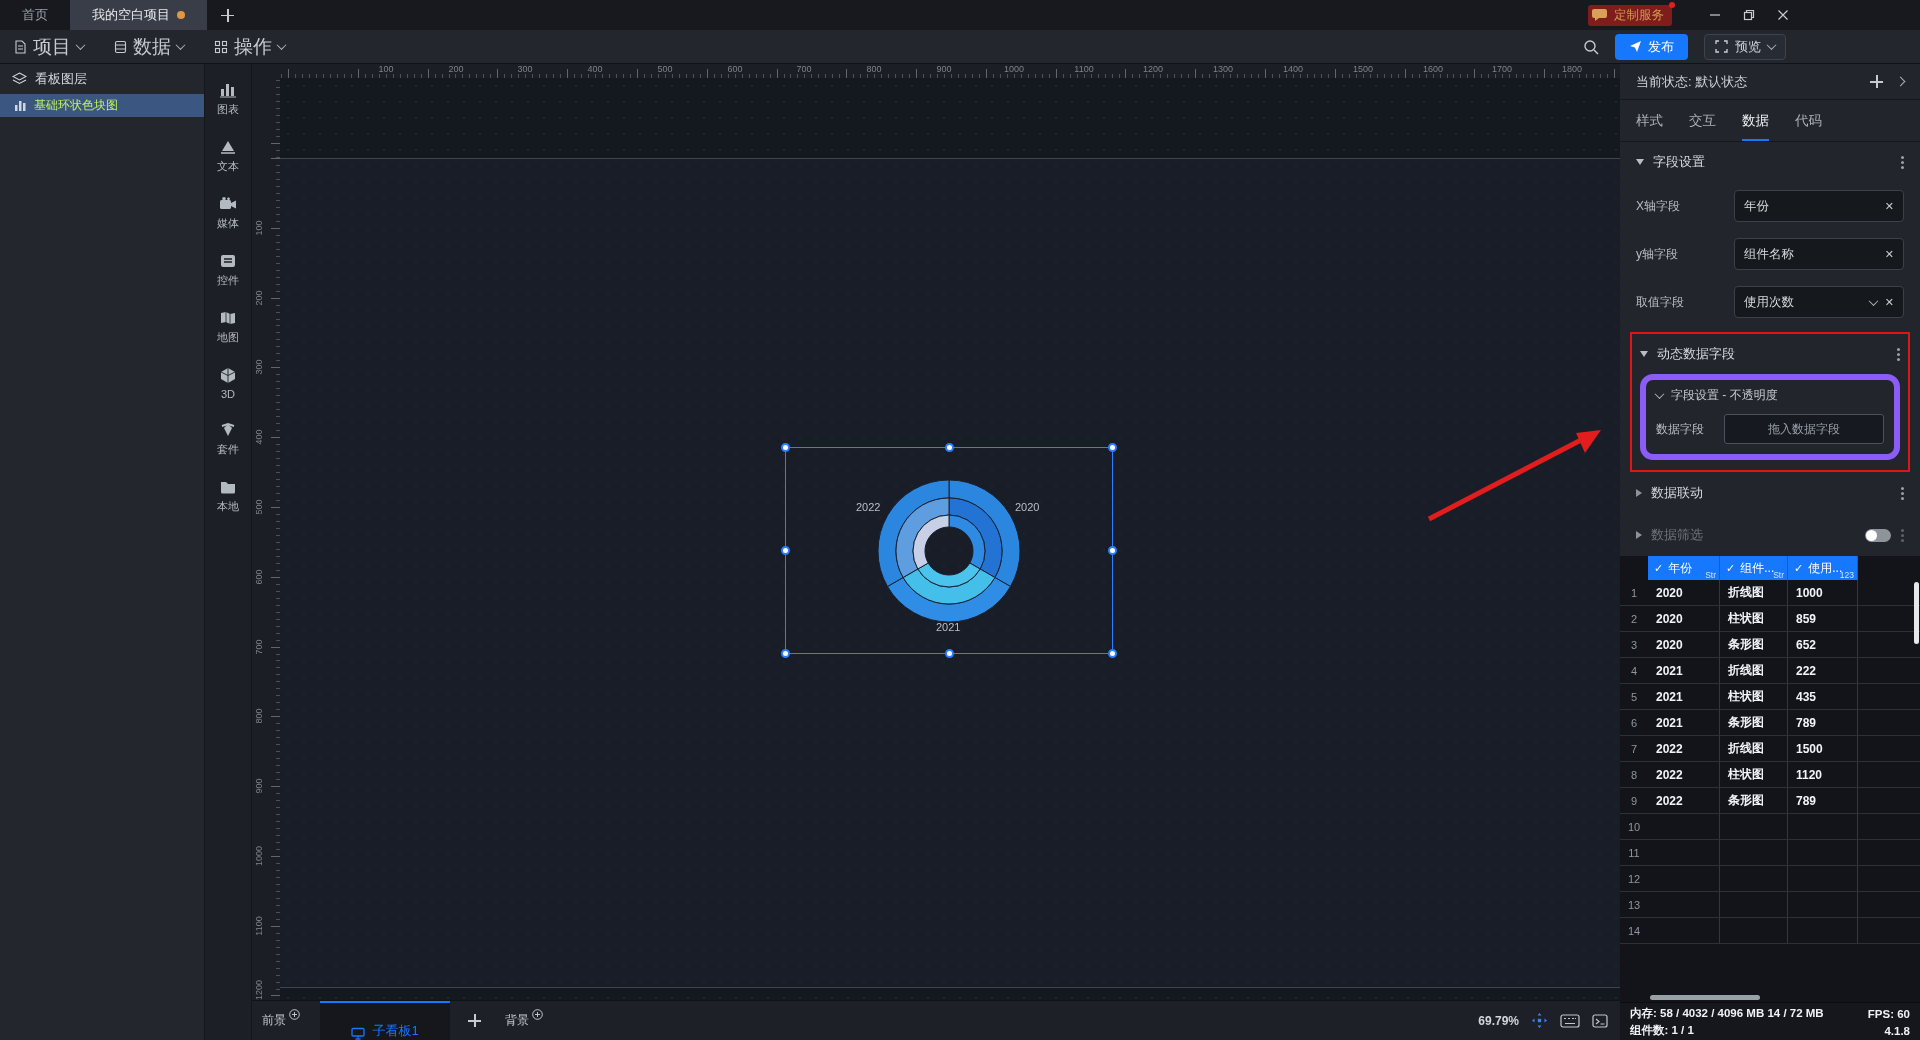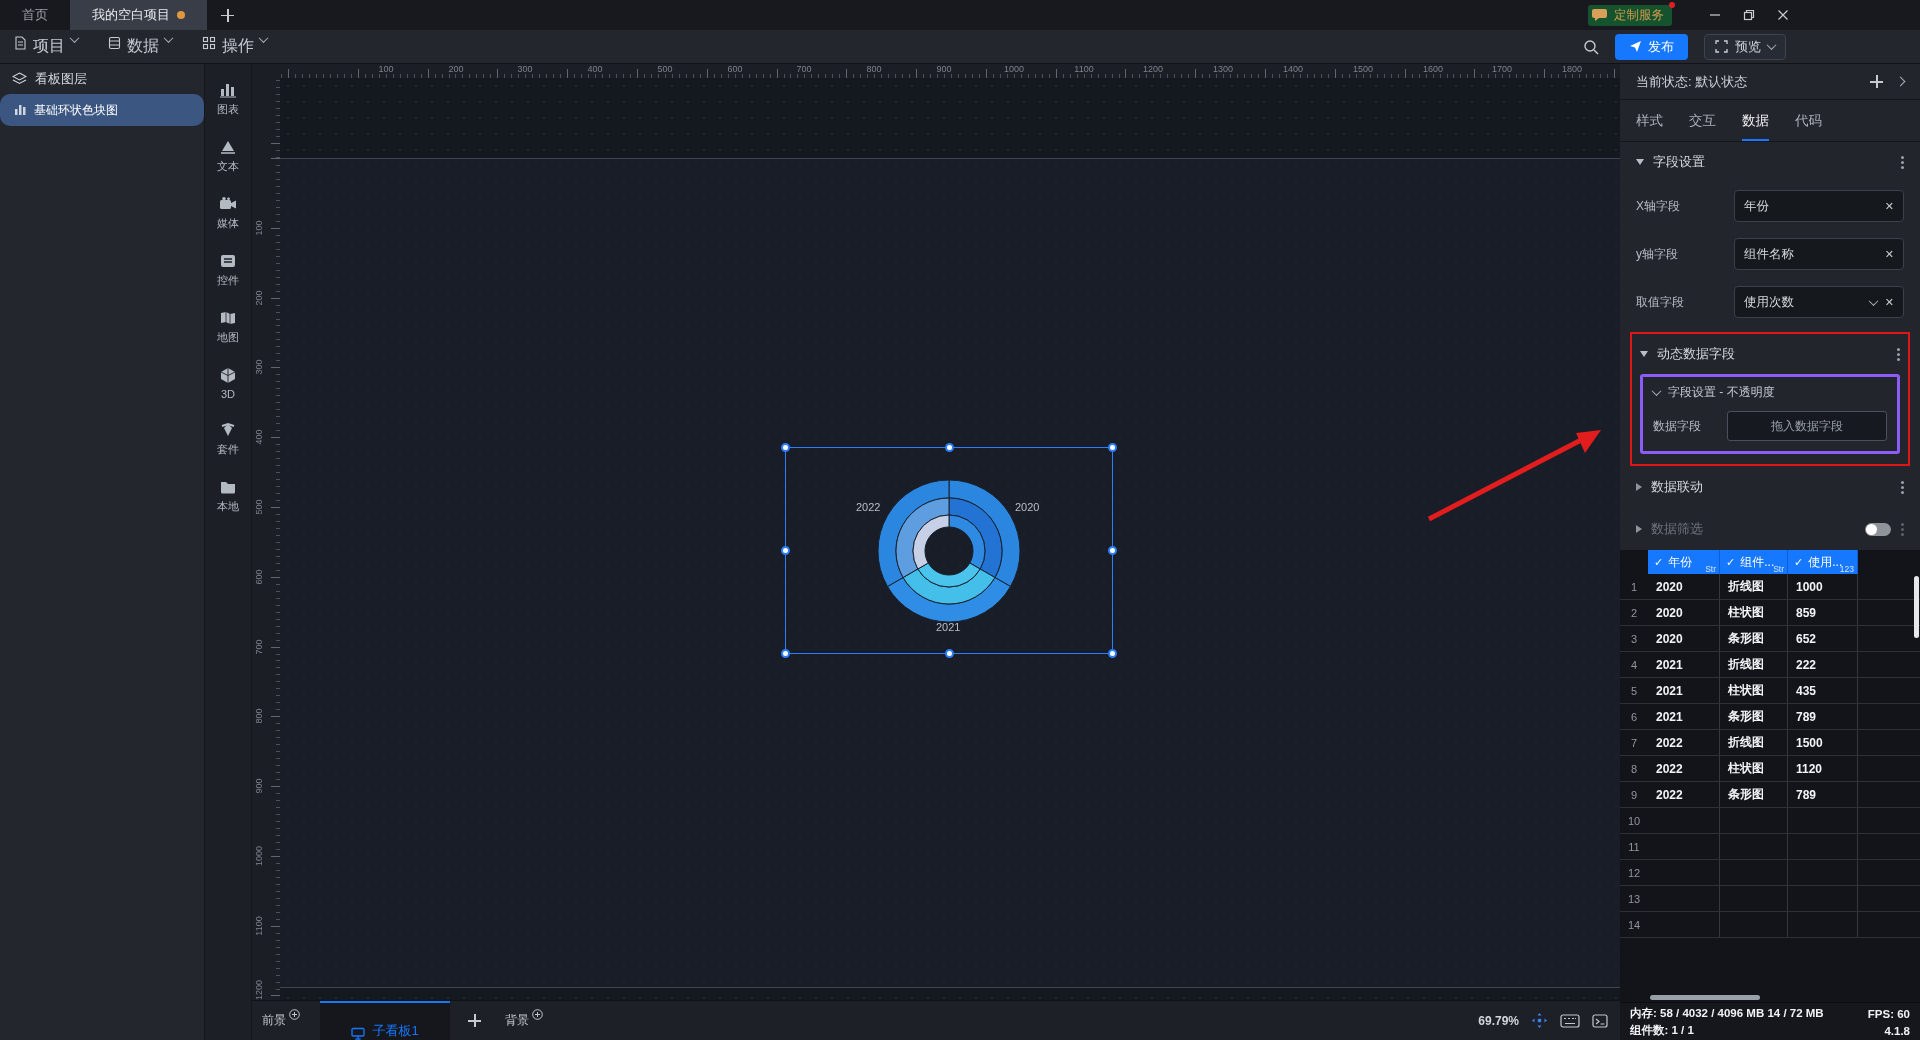--- a/index.html
+++ b/index.html
@@ -6,41 +6,41 @@
   html,body { width:1920px; height:1040px; overflow:hidden; background:#15171c;
     font-family:"Liberation Sans","DejaVu Sans",sans-serif; color:#c6cad1; font-size:12px; }
 
   
   .titlebar { height:30px; background:#17191e; display:flex; align-items:stretch; }
   .tab { display:flex; align-items:center; gap:7px; padding:0 22px; font-size:13px; color:#9aa0a8; cursor:default; }
   .tab.active { background:#383d47; color:#e8eaee; }
   .tab-dot { width:8px; height:8px; border-radius:50%; background:#e0973f; }
   .tab-add { display:flex; align-items:center; padding:0 14px; }
   .tb-right { margin-left:auto; display:flex; align-items:center; gap:26px; padding-right:120px; }
-  .svc { display:flex; align-items:center; gap:6px; background:#14532d; border-radius:3px; padding:2px 8px 2px 4px; position:relative; }
+  .svc { display:flex; align-items:center; gap:6px; background:#7f1d1d; border-radius:3px; padding:2px 8px 2px 4px; position:relative; }
   .svc-label { color:#d09a4e; font-size:12.5px; }
   .svc-dot { position:absolute; right:-3px; top:-3px; width:6px; height:6px; border-radius:50%; background:#e02020; }
   .winbtn { display:flex; align-items:center; justify-content:center; width:34px; height:30px; color:#c8ccd2; }
 
   
   .menubar { height:34px; background:#23262d; border-bottom:1px solid #101216; display:flex; align-items:center; padding:0 14px; }
-  .menu-item { display:flex; gap:6px; margin-right:30px; font-size:16px; color:#c6cad1; }
+  .menu-item { display:flex; align-items:center; gap:6px; margin-right:30px; font-size:19px; color:#c6cad1; }
   .mb-right { margin-left:auto; display:flex; align-items:center; gap:16px; padding-right:120px; }
   .btn-publish { display:flex; align-items:center; gap:6px; background:#1677ff; color:#fff; border:none; border-radius:4px; height:26px; padding:0 14px; font-size:13px; }
   .btn-preview { display:flex; align-items:center; gap:7px; background:#262b34; color:#cdd1d8; border:1px solid #3e444e; border-radius:4px; height:26px; padding:0 10px; font-size:13px; }
   .chev { width:7px; height:7px; border-right:1.5px solid #aab0b8; border-bottom:1.5px solid #aab0b8; display:inline-block; }
   .chev.down { transform:rotate(45deg) translate(-1px,-1px); }
   .chev.right { transform:rotate(-45deg); }
 
   
   .main { display:flex; height:976px; }
 
   .layers-panel { width:205px; background:#23262d; border-right:1px solid #15171c; flex:none; }
   .layers-header { display:flex; align-items:center; gap:8px; height:30px; padding:0 12px; color:#d4d8de; font-size:13px; }
-  .layer-item { display:flex; align-items:center; gap:7px; height:32px; padding:0 14px; font-size:12px; color:#ffffff;border-radius:10px; }
+  .layer-item { display:flex; align-items:center; gap:7px; height:23px; padding:0 14px; font-size:12px; color:#bef264; }
   .layer-item.selected { background:#3b5680; }
 
   .toolbox { width:47px; background:#1c1f26; border-right:1px solid #15171c; flex:none; display:flex; flex-direction:column; align-items:center; padding-top:18px; gap:22px; }
   .tool { display:flex; flex-direction:column; align-items:center; gap:4px; color:#b4bac2; font-size:11px; }
   .tool svg { display:block; }
 
   
   .canvas-area { position:relative; width:1368px; flex:none; background:#14181f; overflow:hidden; }
   .ruler-corner { position:absolute; left:0; top:0; width:28px; height:14px; background:#1b1e24; z-index:5; }
   .h-ruler { position:absolute; left:28px; top:0; right:0; height:14px; background:#1b1e24; z-index:4; }
@@ -91,21 +91,21 @@
   .sec-header .kebab { margin-left:auto; }
   .tri-d { width:0; height:0; border-left:4.5px solid transparent; border-right:4.5px solid transparent; border-top:6px solid #b9bfc7; }
   .tri-r { width:0; height:0; border-top:4.5px solid transparent; border-bottom:4.5px solid transparent; border-left:6px solid #8d939c; }
   .kebab { width:3px; height:3px; border-radius:50%; background:#9aa0a8; box-shadow:0 -5px 0 #9aa0a8,0 5px 0 #9aa0a8; display:inline-block; }
   .field-row { height:48px; display:flex; align-items:center; padding:0 16px; }
   .field-label { font-size:12px; color:#b8bdc6; }
   .field-input { margin-left:auto; width:170px; height:32px; background:#15181d; border:1px solid #3b414b; border-radius:4px; display:flex; align-items:center; padding:0 9px; font-size:12.5px; color:#d6dade; }
   .x-icon::before { content:"✕"; color:#c9cdd4; font-size:11px; font-weight:700; }
   .fi-actions { margin-left:auto; display:flex; align-items:center; gap:8px; }
   .red-box { border:2px solid #e01616; margin:6px 10px 0 10px; padding-bottom:10px; }
-  .subcard { border:3px solid #8b5cf6; border-radius:3px; margin:0 8px; }
+  .subcard { border:6px solid #8b5cf6; border-radius:13px; margin:0 8px; }
   .subcard-header { height:30px; display:flex; align-items:center; gap:8px; padding:0 10px; font-size:12px; color:#c6cad2; }
   .subcard-row { display:flex; align-items:center; padding:4px 10px 10px 10px; }
   .dropzone { margin-left:auto; width:160px; height:30px; border:1px solid #4a515c; border-radius:3px; background:#161a20; display:flex; align-items:center; justify-content:center; font-size:12px; color:#9aa0aa; }
   .sec-row { height:42px; display:flex; align-items:center; gap:9px; padding:0 16px; font-size:13px; color:#d6dade; }
   .sec-row.dimmed { color:#6e747d; }
   .sec-row .right-cluster { margin-left:auto; display:flex; align-items:center; gap:10px; }
   .toggle { width:26px; height:13px; border-radius:7px; background:#8f949b; position:relative; }
   .toggle::before { content:""; position:absolute; left:1px; top:1px; width:11px; height:11px; border-radius:50%; background:#fff; }
   .kebab.dim { background:#5c626b; box-shadow:0 -5px 0 #5c626b,0 5px 0 #5c626b; }
 

